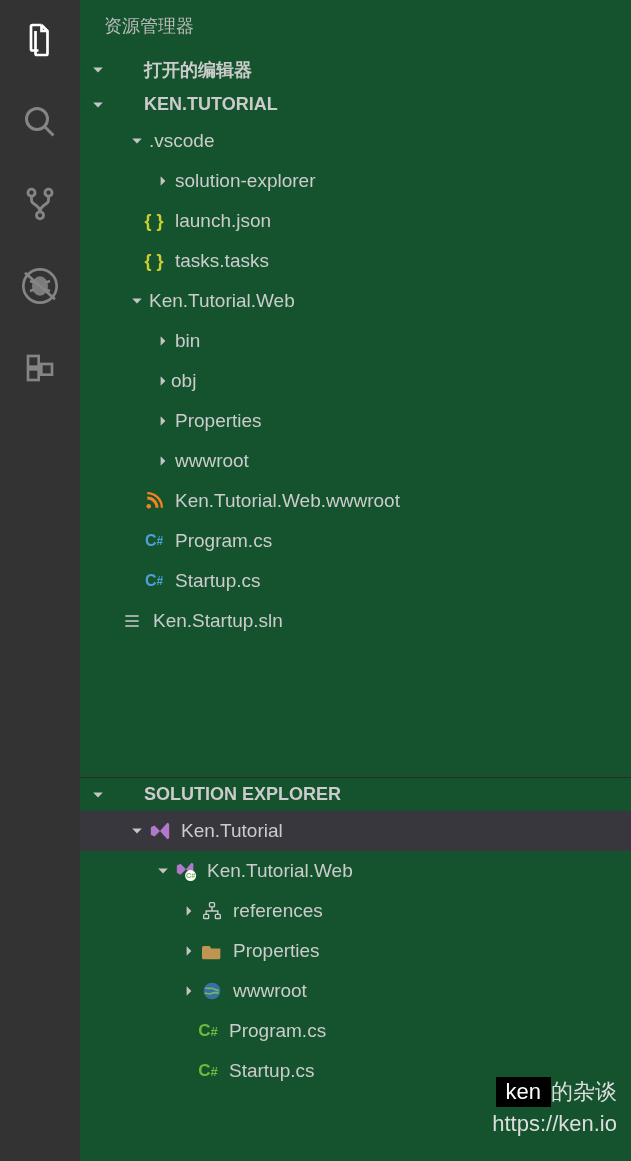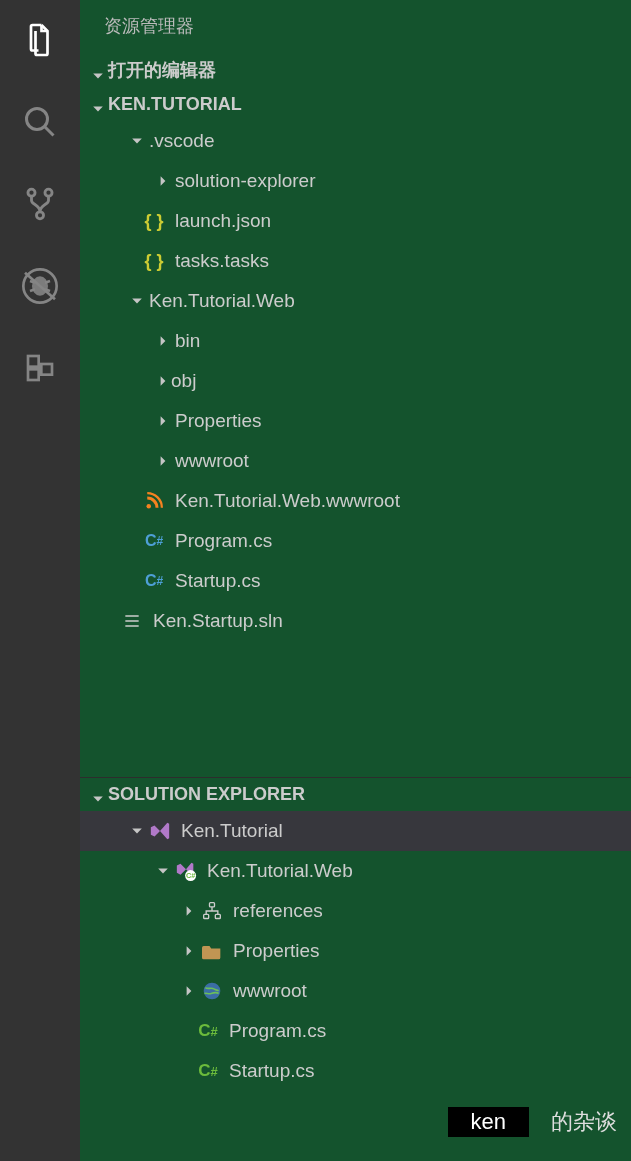--- a/index.html
+++ b/index.html
@@ -44,26 +44,27 @@
       flex-direction: column;
       overflow: hidden;
     }
     .sidebar-title {
       padding: 14px 24px;
       font-size: 18px;
       color: #bbbbbb;
     }
     .section-header {
       display: flex;
-      align-items: flex-end;
+      align-items: center;
       padding: 6px 10px;
       font-size: 18px;
       font-weight: 700;
       cursor: pointer;
       color: #cccccc;
+      gap: 36px;
     }
     .section-header .twisty {
       width: 16px;
       margin-right: 2px;
     }
     .section-header.caps {
       text-transform: uppercase;
     }
     .tree {
       font-size: 19px;
@@ -116,23 +117,23 @@
     .watermark-top {
       font-size: 22px;
       color: #dddddd;
       display: flex;
       align-items: center;
       justify-content: flex-end;
     }
     .watermark-box {
       background: #000000;
       color: #ffffff;
-      padding: 2px 23px;
+      padding: 2px 10px;
       font-weight: 400;
-      margin-right: 22px;
+      margin-right: 0;
     }
     .watermark-url {
       font-size: 22px;
       color: #dddddd;
       margin-top: 4px;
     }
     .spacer-grow {
       flex: 1;
     }
     .sep-line {
@@ -438,13 +439,14 @@
 
   </div>
 
 </div>
 
 <div class="watermark">
   <div class="watermark-top">
     <span class="watermark-box">ken</span>
     <span>的杂谈</span>
   </div>
+  <div class="watermark-url">https://ken.io</div>
 </div>
 
 </body></html>

